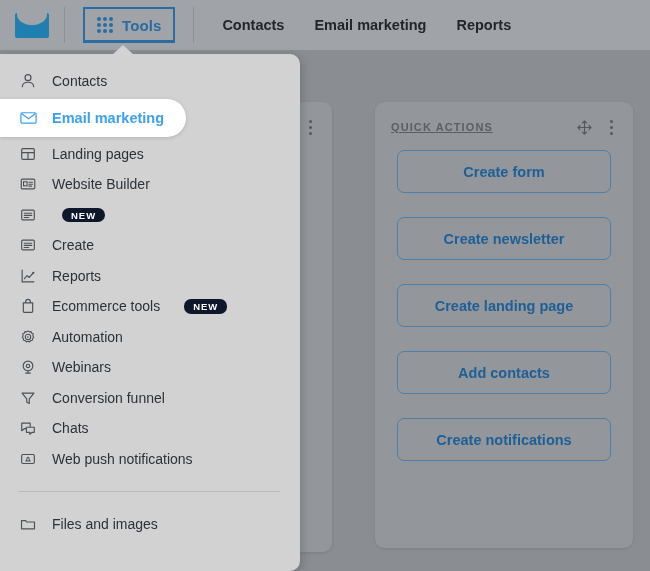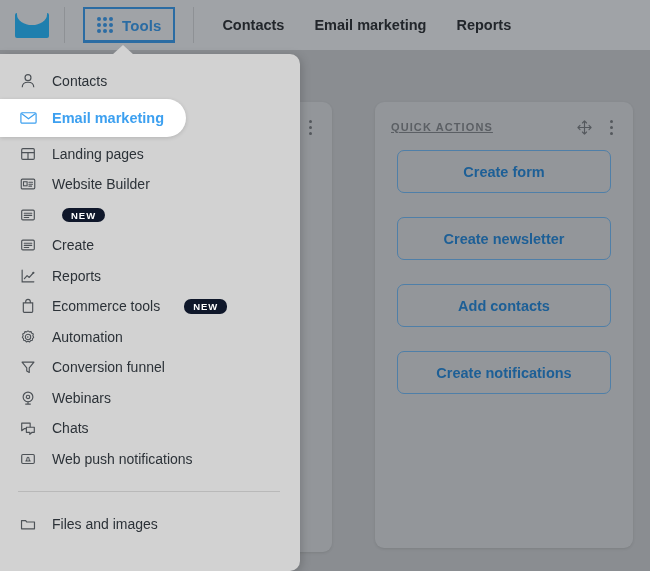--- a/index.html
+++ b/index.html
@@ -318,20 +318,21 @@
             <i></i>
             <i></i>
             <i></i>
           </span>
       </div>
     </div>
 
     <div class="qa-list">
       <button class="qa-btn">Create form</button>
       <button class="qa-btn">Create newsletter</button>
+      <button class="qa-btn">Create landing page</button>
       <button class="qa-btn">Add contacts</button>
       <button class="qa-btn">Create notifications</button>
     </div>
   </div>
 </div>
 
 <div class="menu-arrow"></div>
 <div class="menu">
 
   <div class="menu-item">
@@ -425,35 +426,35 @@
           <circle cx="10" cy="10" r="3" stroke="#4d5257" stroke-width="1.2" fill="none"></circle>
           <path d="M9.2 8.8l2 1.2-2 1.2z" fill="#4d5257"></path>
         </svg>
     </span>
     <span class="lbl">Automation</span>
   </div>
 
   <div class="menu-item">
     <span class="ico">
       <svg viewBox="0 0 20 20" width="18" height="18">
-          <path d="M3.4 4.6h13.2l-5.2 6.4v5.1l-2.8-1.7v-3.4z" stroke="#4d5257" stroke-width="1.3" fill="none" stroke-linejoin="round"></path>
-        </svg>
-    </span>
-    <span class="lbl">Conversion funnel</span>
-  </div>
-
-  <div class="menu-item">
-    <span class="ico">
-      <svg viewBox="0 0 20 20" width="18" height="18">
           <circle cx="10" cy="8.8" r="5.4" stroke="#4d5257" stroke-width="1.3" fill="none"></circle>
           <circle cx="10" cy="8.8" r="1.9" stroke="#4d5257" stroke-width="1.3" fill="none"></circle>
           <path d="M10 14.2v2.6M7.4 16.8h5.2" stroke="#4d5257" stroke-width="1.3" stroke-linecap="round"></path>
         </svg>
     </span>
     <span class="lbl">Webinars</span>
+  </div>
+
+  <div class="menu-item">
+    <span class="ico">
+      <svg viewBox="0 0 20 20" width="18" height="18">
+          <path d="M3.4 4.6h13.2l-5.2 6.4v5.1l-2.8-1.7v-3.4z" stroke="#4d5257" stroke-width="1.3" fill="none" stroke-linejoin="round"></path>
+        </svg>
+    </span>
+    <span class="lbl">Conversion funnel</span>
   </div>
 
   <div class="menu-item">
     <span class="ico">
       <svg viewBox="0 0 20 20" width="18" height="18">
           <path d="M3 4.6h9.4v6H6.2L3 13z" stroke="#4d5257" stroke-width="1.3" fill="none" stroke-linejoin="round"></path>
           <path d="M8.2 9.2h8.8v5.6h-2.4L12 17v-2.2H8.2z" stroke="#4d5257" stroke-width="1.3" fill="#d2d2d2" stroke-linejoin="round"></path>
         </svg>
     </span>
     <span class="lbl">Chats</span>

